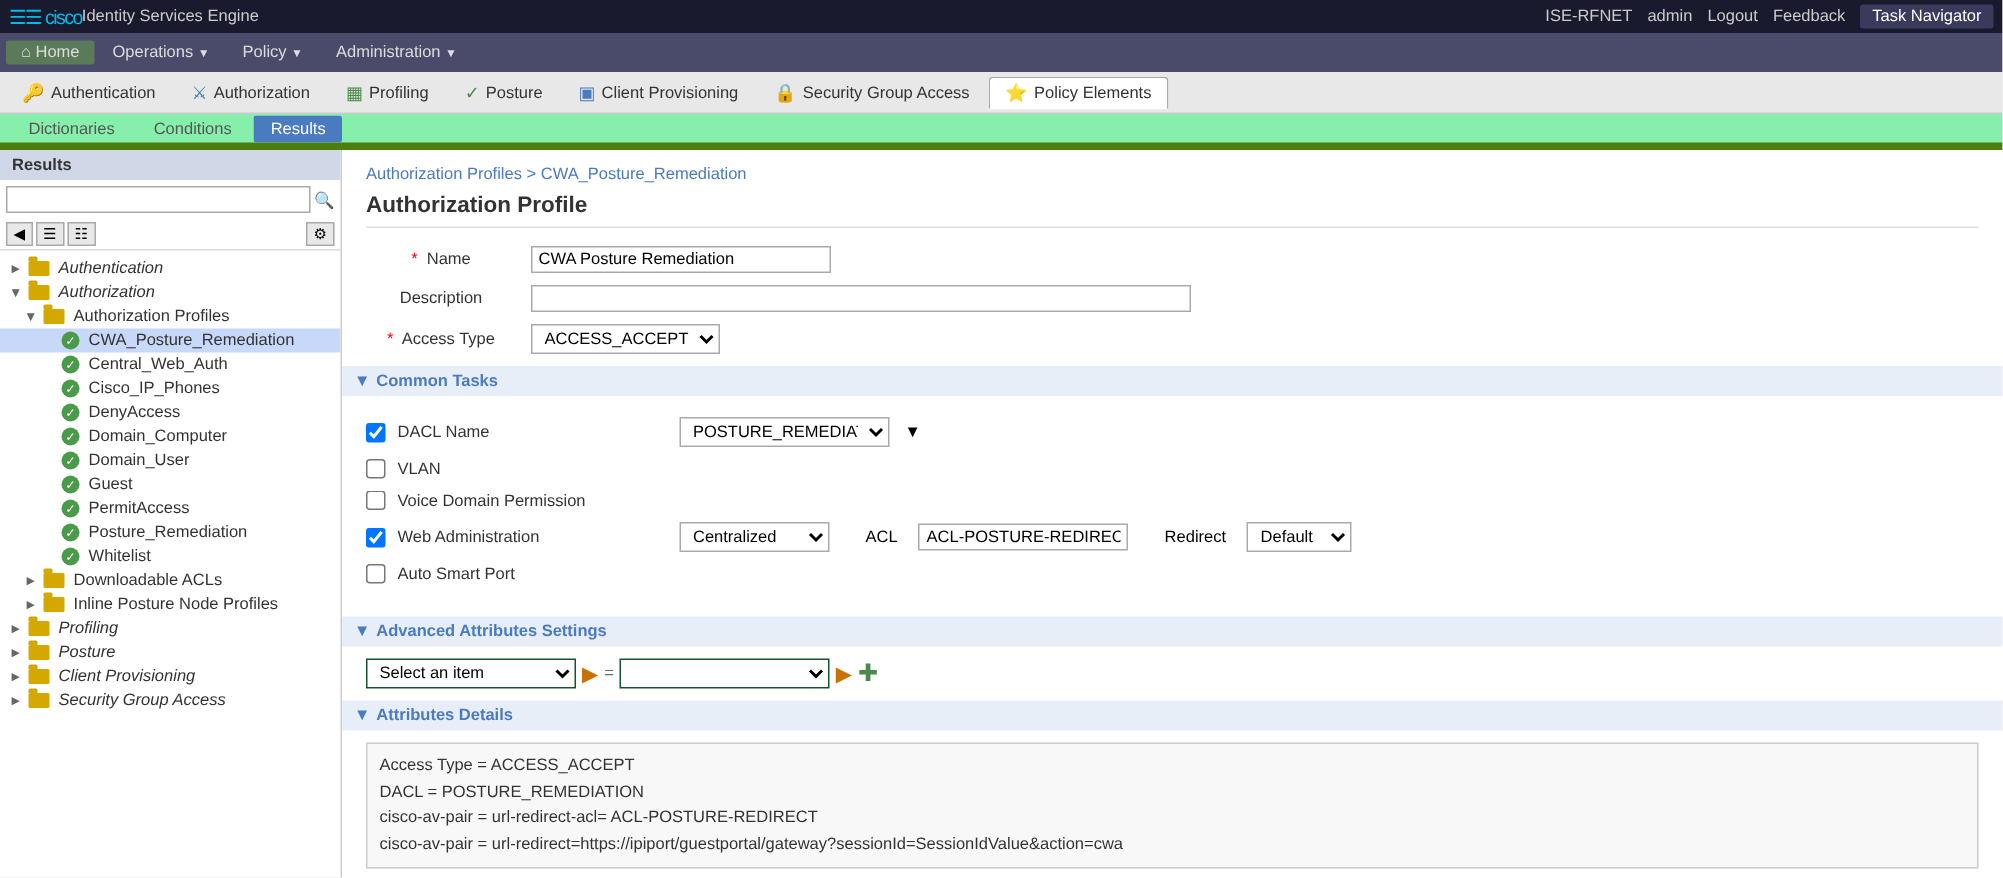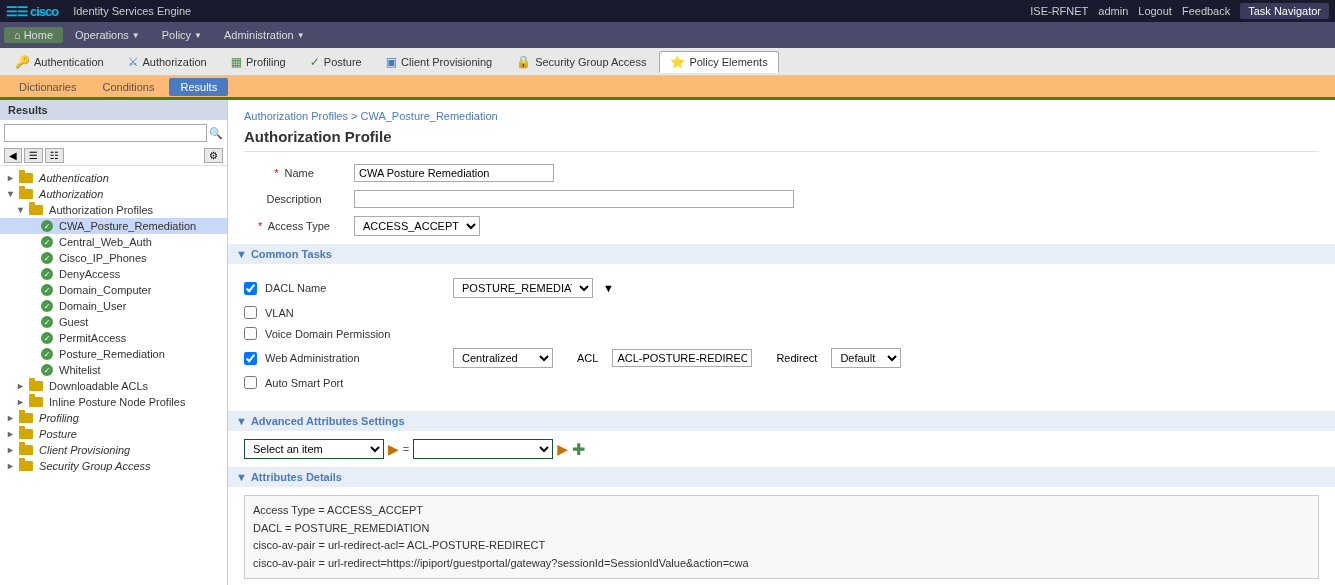--- a/index.html
+++ b/index.html
@@ -1,38 +1,38 @@
 <!DOCTYPE html>
 <html><head>
   <meta charset="utf-8">
   <style>
     * { box-sizing: border-box; margin: 0; padding: 0; font-family: Arial, sans-serif; font-size: 11px; }
     body { background: #f0f0f0; width: 1335px; height: 585px; overflow: hidden; }
 
     
     .top-bar { background: #1a1a2e; display: flex; align-items: center; height: 22px; padding: 0 6px; }
-    .cisco-logo { color: #00bceb; font-weight: bold; font-size: 13px; margin-right: 15px; letter-spacing: -1px; }
+    .cisco-logo { color: #00bceb; font-weight: normal; font-size: 13px; margin-right: 0; letter-spacing: -1px; }
     .app-title { color: #ccc; font-size: 11px; }
     .top-right { margin-left: auto; display: flex; align-items: center; gap: 10px; color: #ccc; font-size: 11px; text-align: right; }
     .top-right span { cursor: pointer; }
     .task-nav { background: #3a3a5c; color: #fff; padding: 2px 8px; border-radius: 2px; font-size: 11px; cursor: pointer; }
 
     
     .nav-bar { background: #4a4a6a; display: flex; align-items: center; height: 26px; padding: 0 4px; gap: 2px; }
     .nav-item { color: #ddd; padding: 2px 10px; cursor: pointer; font-size: 11px; display: flex; align-items: center; gap: 3px; border-radius: 2px; }
     .nav-home { background: #5a7a5a; }
     .dropdown-arrow { font-size: 8px; }
 
     
     .sub-nav { background: #e8e8e8; border-bottom: 1px solid #ccc; display: flex; align-items: center; height: 28px; padding: 0 4px; gap: 2px; }
     .sub-nav-item { color: #333; padding: 3px 10px; cursor: pointer; font-size: 11px; display: flex; align-items: center; gap: 4px; border: 1px solid transparent; border-radius: 3px 3px 0 0; }
     .sub-nav-item.active { background: #fff; border-color: #aaa; border-bottom: 1px solid #fff; }
 
     
-    .tab-bar { background: #fdba74; border-bottom: 3px solid #4d7c0f; display: flex; align-items: center; height: 24px; padding: 0 8px; gap: 4px; }
+    .tab-bar { background: #86efac; border-bottom: 5px solid #4d7c0f; display: flex; align-items: center; height: 24px; padding: 0 8px; gap: 4px; }
     .tab-item { color: #555; padding: 2px 10px; cursor: pointer; font-size: 11px; border: 1px solid transparent; }
     .tab-item.active { background: #4a7abf; color: #fff; border-radius: 2px; }
 
     
     .main-layout { display: flex; height: calc(585px - 100px); }
 
     
     .sidebar { width: 228px; background: #fff; border-right: 1px solid #ccc; overflow-y: auto; flex-shrink: 0; }
     .sidebar-header { background: #d0d8e8; padding: 4px 8px; font-weight: bold; font-size: 11px; color: #333; }
     .search-box { padding: 4px; display: flex; align-items: center; }

